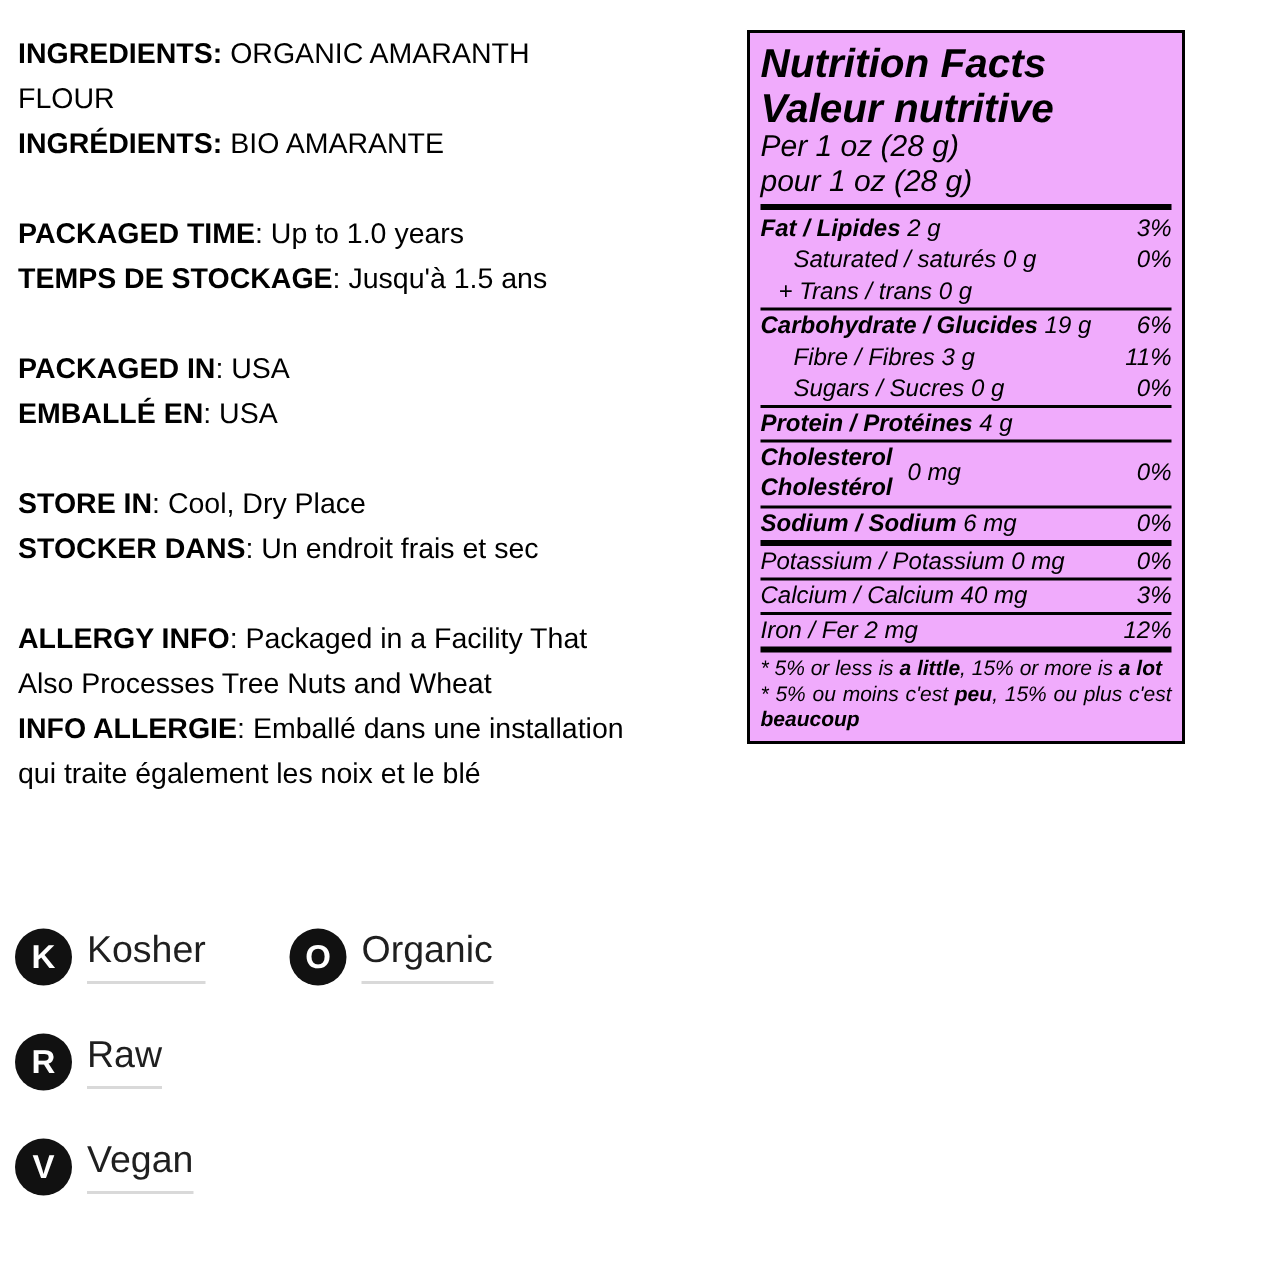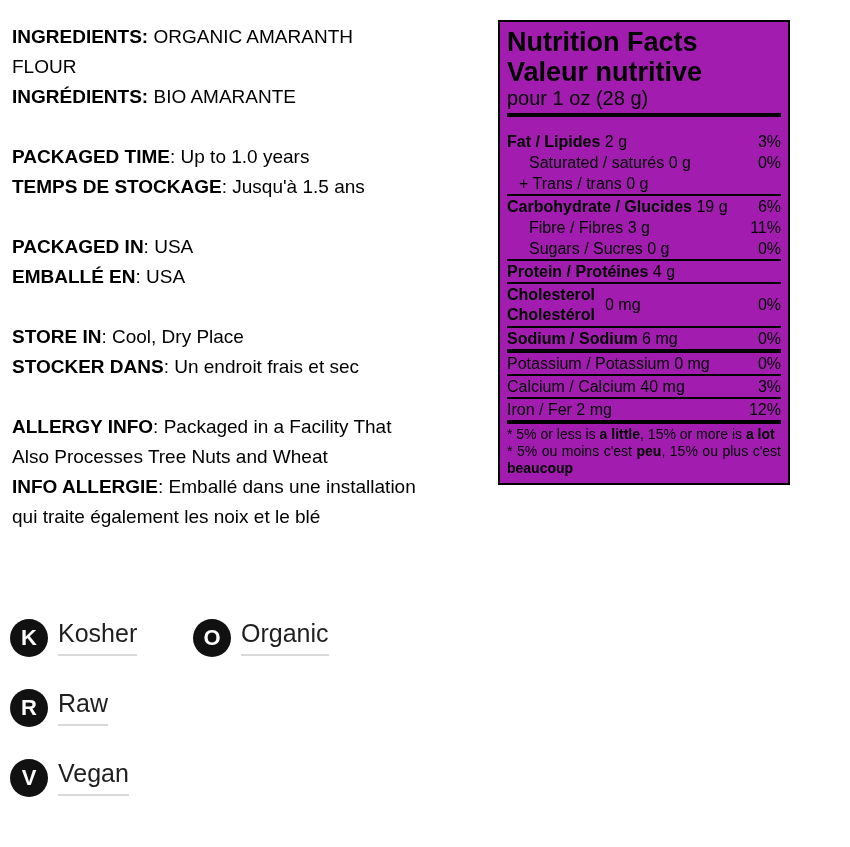--- a/index.html
+++ b/index.html
@@ -8,31 +8,31 @@
   body { position:relative; }
   .b { font-weight:bold; }
 
   
   .info-block { position:absolute; left:12px; top:22px; width:440px;
                 font-size:19px; line-height:30px; color:#000; }
   .info-group { margin-bottom:30px; }
 
   
   .nf-panel { position:absolute; left:498px; top:20px; width:292px;
-              border:2px solid #000; background:#a21caf; padding:5px 7px 6px 7px; }
+              border:2px solid #000; background:#f0abfc; padding:5px 7px 6px 7px;font-style:italic; }
   .nf-title { font-size:27px; font-weight:bold; line-height:30px; letter-spacing:0; }
   .nf-serving { font-size:20px; line-height:23px; }
   .bar-thick { height:4px; background:#000; margin:3px 0 2px 0; }
   .nf-cal-row { display:flex; justify-content:space-between; align-items:flex-start; margin-top:1px; }
   .nf-cal-wrap { display:inline-block; margin-top:2px; }
   .nf-cal-text { font-size:23px; font-weight:bold; line-height:26px;
                  border-bottom:2px solid #000; padding-bottom:1px; display:block; }
   .nf-cal-bar { height:3px; background:#000; margin-top:3px; }
   .nf-dvhead { text-align:right; font-size:15px; font-weight:bold; line-height:18px; }
-  .nf-rows { margin-top:14px; }
+  .nf-rows { margin-top:2px; }
   .nf-row { display:flex; align-items:baseline; font-size:16px; line-height:19px; padding:1px 0; }
   .nf-row .dv { margin-left:auto; font-size:16px; }
   .sub  { padding-left:22px;gap:27px; }
   .sub2 { padding-left:12px; }
   .sep-thin  { border-top:2px solid #000; }
   .sep-thick { border-top:4px solid #000; }
   .chol-row { display:flex; align-items:center; font-size:16px; padding:1px 0; }
   .chol-names div { line-height:20px; }
   .chol-val { margin-left:10px; }
   .nf-foot { font-size:14px; line-height:17px; padding-top:2px; }
@@ -78,20 +78,21 @@
     <div><span class="b">ALLERGY INFO</span><span>: Packaged in a Facility That</span></div>
     <div><span>Also Processes Tree Nuts and Wheat</span></div>
     <div><span class="b">INFO ALLERGIE</span><span>: Emballé dans une installation</span></div>
     <div><span>qui traite également les noix et le blé</span></div>
   </div>
 </div>
 
 <div class="nf-panel">
   <div class="nf-title">Nutrition Facts</div>
   <div class="nf-title">Valeur nutritive</div>
+  <div class="nf-serving">Per 1 oz (28 g)</div>
   <div class="nf-serving">pour 1 oz (28 g)</div>
   <div class="bar-thick"></div>
 
 
   <div class="nf-rows">
     <div class="nf-row">
       <span><span class="b">Fat / Lipides</span><span> 2 g</span></span>
       <span class="dv">3%</span>
     </div>
     <div class="nf-row sub">

